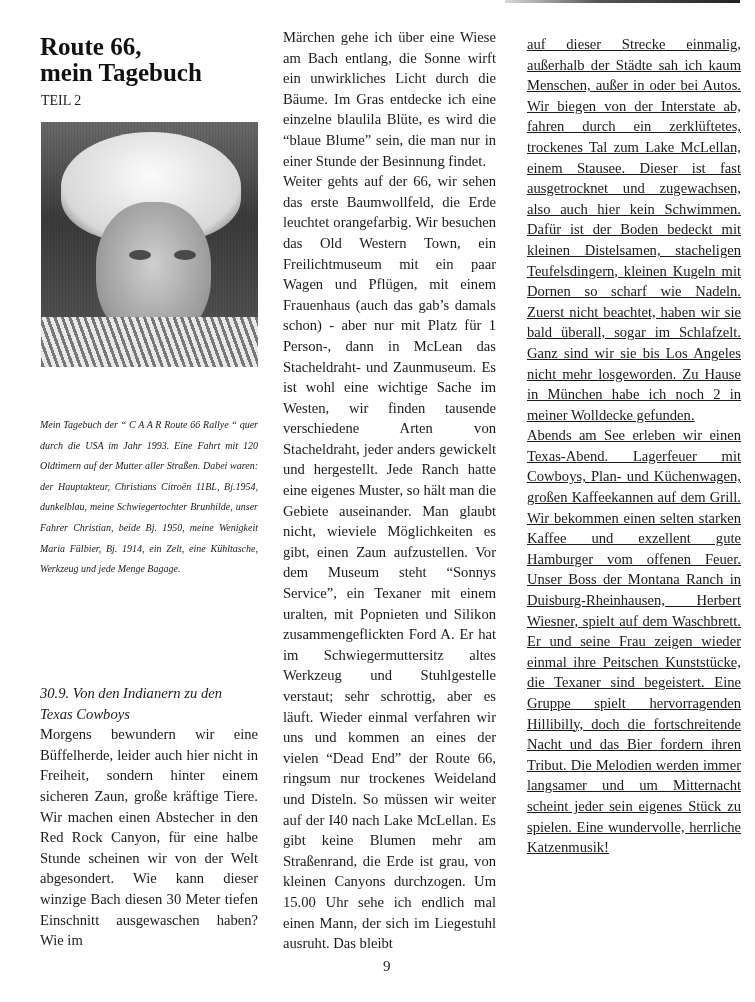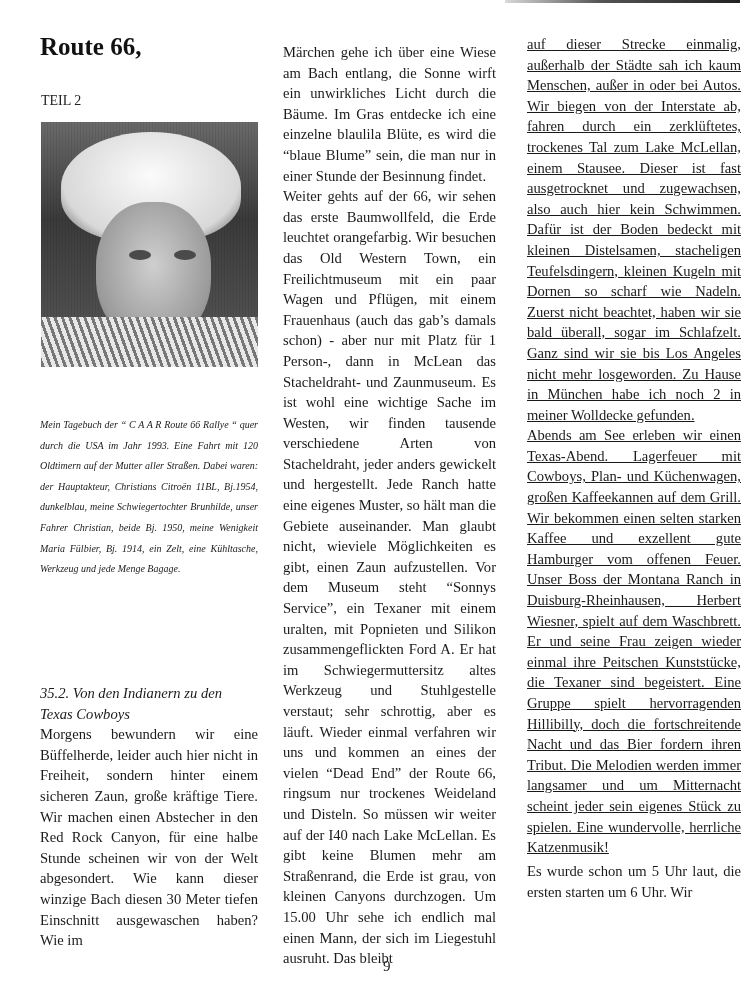--- a/index.html
+++ b/index.html
@@ -47,59 +47,59 @@
     position: absolute; left: 40px; top: 415px; width: 218px; margin: 0;
     font-style: italic; font-size: 10px; line-height: 20.6px; text-align: justify;
   }
   .section-head {
     font-style: italic; font-size: 14.6px; line-height: 20.6px; margin: 0;
   }
   .body-text {
     font-size: 14.6px; line-height: 20.6px; text-align: justify; margin: 0;
   }
   .left-body { position: absolute; left: 40px; top: 683px; width: 218px; }
-  .mid-body { position: absolute; left: 283px; top: 42px; width: 213px; }
+  .mid-body { position: absolute; left: 283px; top: 27px; width: 213px; }
   .right-body { position: absolute; left: 527px; top: 34px; width: 214px; text-decoration: underline; }
   .right-section { position: absolute; left: 527px; top: 861px; width: 214px; }
   .page-number {
     position: absolute; left: 383px; top: 958px; font-size: 15px; color: #222;
   }
 </style>
 </head>
 <body>
 
 <div class="topline"></div>
 
 <h1 class="title">
   <span>Route 66,</span><br>
+  <span>mein Tagebuch</span>
 </h1>
 <div class="subtitle">TEIL 2</div>
 
 <div class="photo">
   <div class="hair"></div>
   <div class="face"></div>
   <div class="eye l"></div>
   <div class="eye r"></div>
   <div class="collar"></div>
 </div>
 
 <p class="caption">Mein Tagebuch der “ C A A R Route 66 Rallye “ quer durch die USA im Jahr 1993. Eine Fahrt mit 120 Oldtimern auf der Mutter aller Straßen. Dabei waren: der Hauptakteur, Christians Citroën 11BL, Bj.1954, dunkelblau, meine Schwiegertochter Brunhilde, unser Fahrer Christian, beide Bj. 1950, meine Wenigkeit Maria Fülbier, Bj. 1914, ein Zelt, eine Kühltasche, Werkzeug und jede Menge Bagage.</p>
 
 <div class="left-body">
-  <p class="section-head">35.2. Von den Indianern zu den Texas Cowboys</p>
+  <p class="section-head">30.9. Von den Indianern zu den Texas Cowboys</p>
   <p class="body-text">Morgens bewundern wir eine Büffelherde, leider auch hier nicht in Freiheit, sondern hinter einem sicheren Zaun, große kräftige Tiere. Wir machen einen Abstecher in den Red Rock Canyon, für eine halbe Stunde scheinen wir von der Welt abgesondert. Wie kann dieser winzige Bach diesen 30 Meter tiefen Einschnitt ausgewaschen haben? Wie im</p>
 </div>
 
 <div class="mid-body">
   <p class="body-text">Märchen gehe ich über eine Wiese am Bach entlang, die Sonne wirft ein unwirkliches Licht durch die Bäume. Im Gras entdecke ich eine einzelne blaulila Blüte, es wird die “blaue Blume” sein, die man nur in einer Stunde der Besinnung findet.</p>
   <p class="body-text">Weiter gehts auf der 66, wir sehen das erste Baumwollfeld, die Erde leuchtet orangefarbig. Wir besuchen das Old Western Town, ein Freilichtmuseum mit ein paar Wagen und Pflügen, mit einem Frauenhaus (auch das gab’s damals schon) - aber nur mit Platz für 1 Person-, dann in McLean das Stacheldraht- und Zaunmuseum. Es ist wohl eine wichtige Sache im Westen, wir finden tausende verschiedene Arten von Stacheldraht, jeder anders gewickelt und hergestellt. Jede Ranch hatte eine eigenes Muster, so hält man die Gebiete auseinander. Man glaubt nicht, wieviele Möglichkeiten es gibt, einen Zaun aufzustellen. Vor dem Museum steht “Sonnys Service”, ein Texaner mit einem uralten, mit Popnieten und Silikon zusammengeflickten Ford A. Er hat im Schwiegermuttersitz altes Werkzeug und Stuhlgestelle verstaut; sehr schrottig, aber es läuft. Wieder einmal verfahren wir uns und kommen an eines der vielen “Dead End” der Route 66, ringsum nur trockenes Weideland und Disteln. So müssen wir weiter auf der I40 nach Lake McLellan. Es gibt keine Blumen mehr am Straßenrand, die Erde ist grau, von kleinen Canyons durchzogen. Um 15.00 Uhr sehe ich endlich mal einen Mann, der sich im Liegestuhl ausruht. Das bleibt</p>
 </div>
 
 <div class="right-body">
   <p class="body-text">auf dieser Strecke einmalig, außerhalb der Städte sah ich kaum Menschen, außer in oder bei Autos. Wir biegen von der Interstate ab, fahren durch ein zerklüftetes, trockenes Tal zum Lake McLellan, einem Stausee. Dieser ist fast ausgetrocknet und zugewachsen, also auch hier kein Schwimmen. Dafür ist der Boden bedeckt mit kleinen Distelsamen, stacheligen Teufelsdingern, kleinen Kugeln mit Dornen so scharf wie Nadeln. Zuerst nicht beachtet, haben wir sie bald überall, sogar im Schlafzelt. Ganz sind wir sie bis Los Angeles nicht mehr losgeworden. Zu Hause in München habe ich noch 2 in meiner Wolldecke gefunden.</p>
   <p class="body-text">Abends am See erleben wir einen Texas-Abend. Lagerfeuer mit Cowboys, Plan- und Küchenwagen, großen Kaffeekannen auf dem Grill. Wir bekommen einen selten starken Kaffee und exzellent gute Hamburger vom offenen Feuer. Unser Boss der Montana Ranch in Duisburg-Rheinhausen, Herbert Wiesner, spielt auf dem Waschbrett. Er und seine Frau zeigen wieder einmal ihre Peitschen Kunststücke, die Texaner sind begeistert. Eine Gruppe spielt hervorragenden Hillibilly, doch die fortschreitende Nacht und das Bier fordern ihren Tribut. Die Melodien werden immer langsamer und um Mitternacht scheint jeder sein eigenes Stück zu spielen. Eine wundervolle, herrliche Katzenmusik!</p>
 </div>
 
 <div class="right-section">
-  <p class="body-text">Es wurde schon um 5 Uhr laut, die ersten starten um 6 Uhr. Wir</p>
 </div>
 
 <div class="page-number">9</div>
 
 </body></html>

